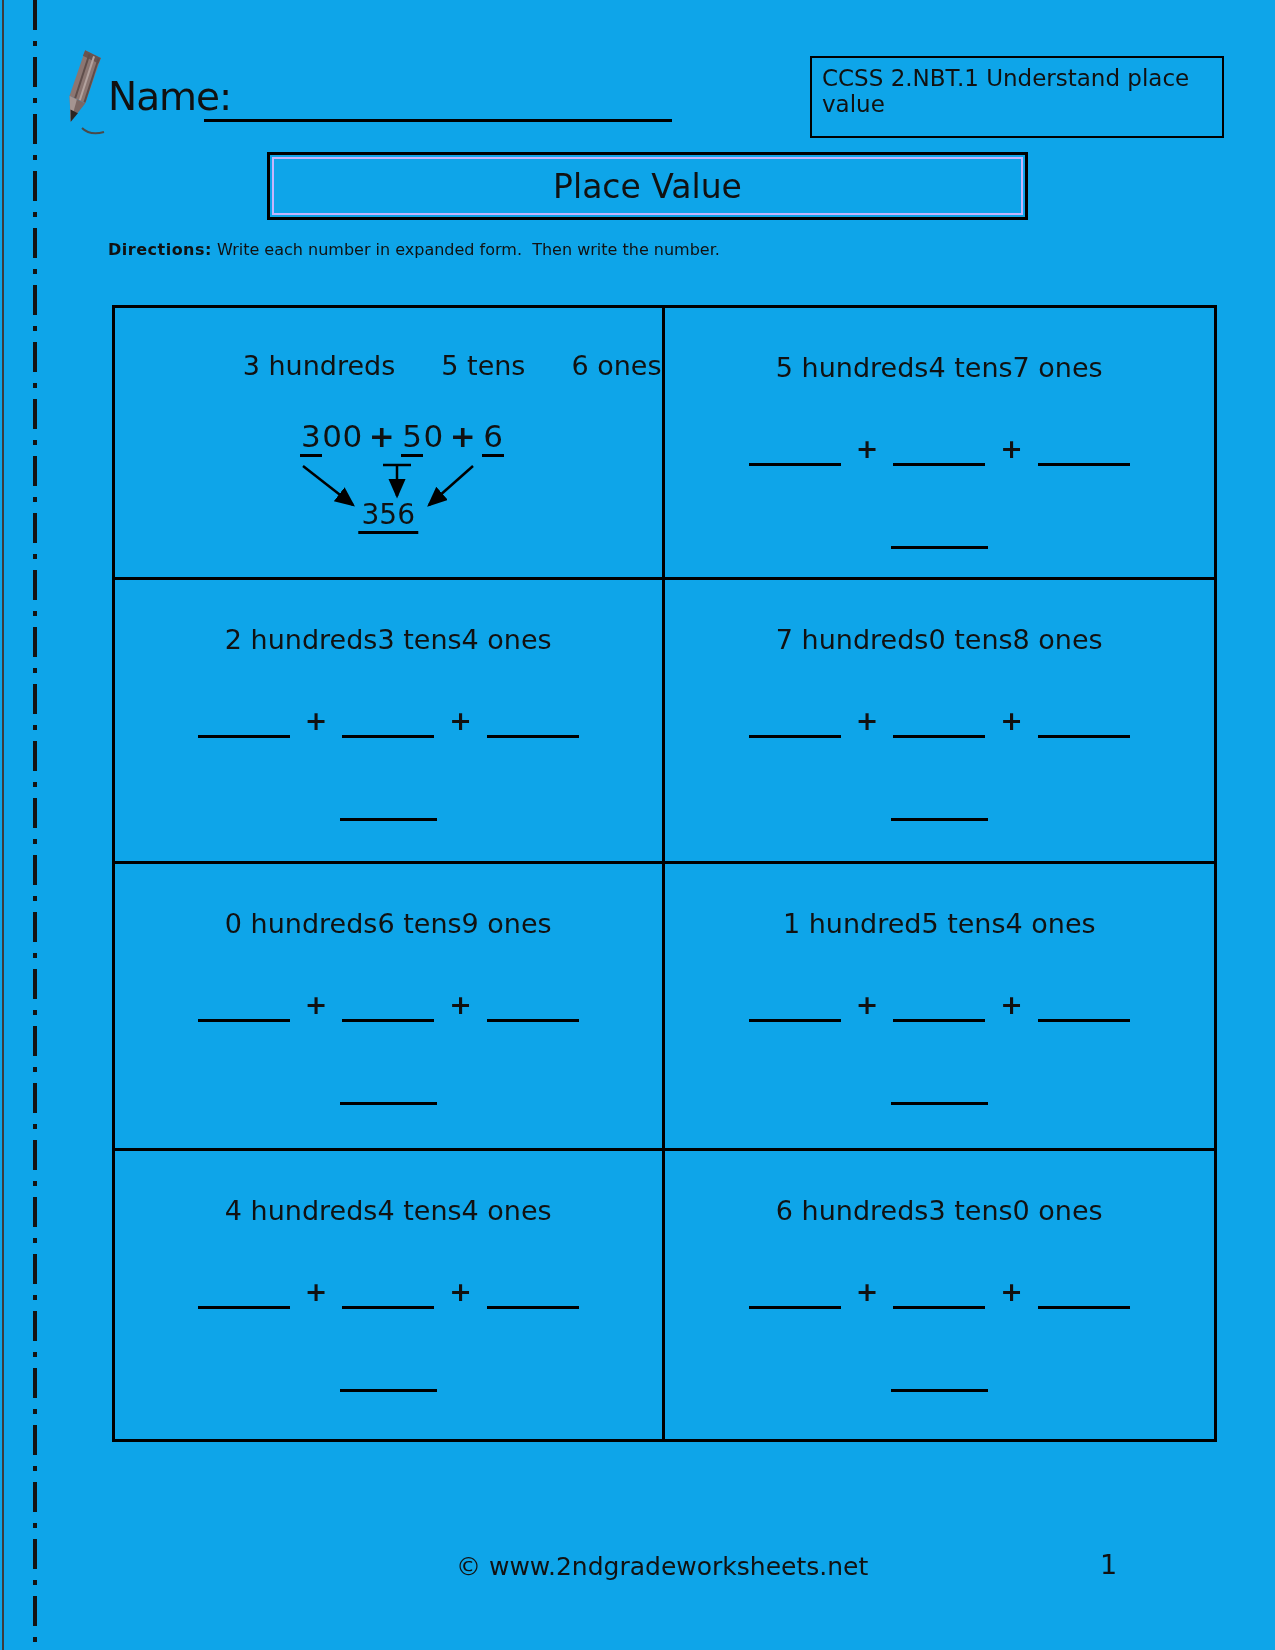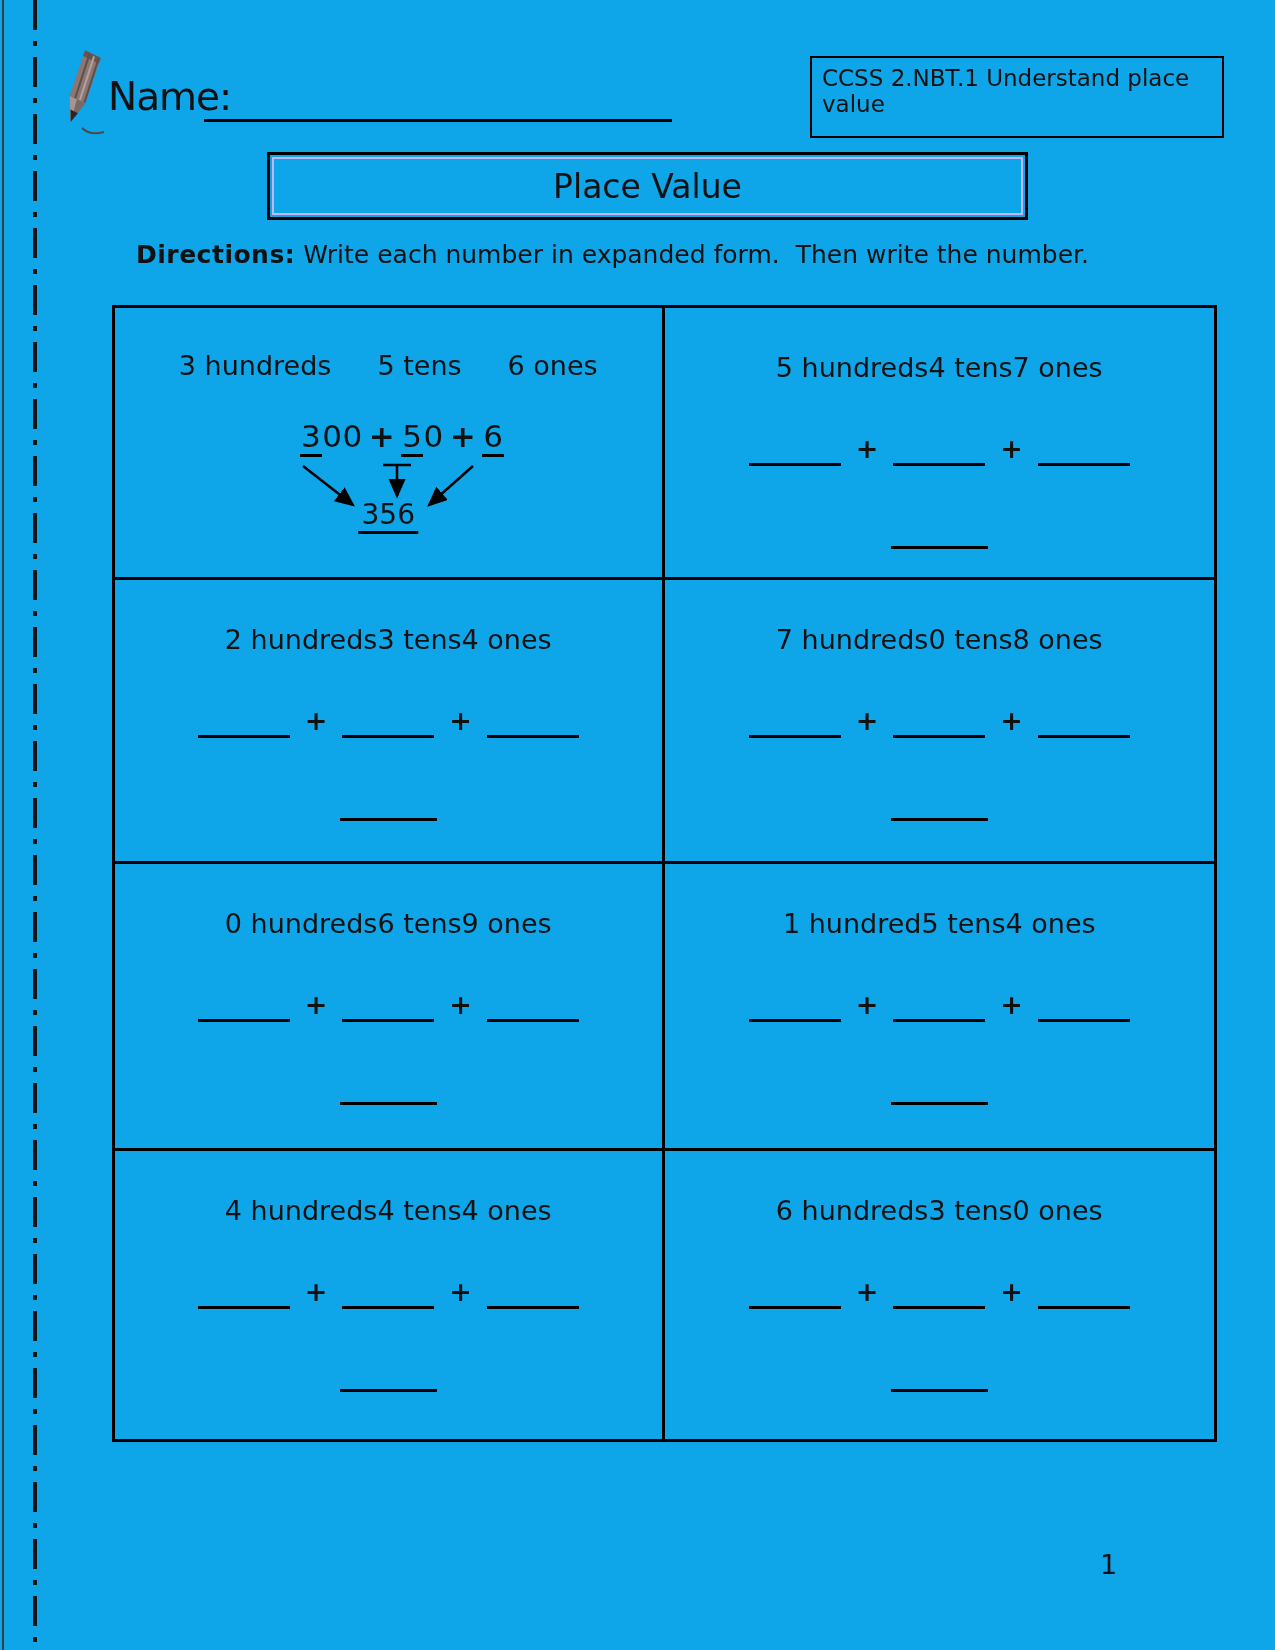--- a/index.html
+++ b/index.html
@@ -17,36 +17,36 @@
   .name-label{position:absolute;left:108px;top:74px;font-size:39px;letter-spacing:-1px;}
   .name-line{position:absolute;left:204px;top:119px;width:468px;height:3px;background:#000;}
   
   .ccss-box{position:absolute;left:810px;top:56px;width:414px;height:82px;border:2px solid #000;box-sizing:border-box;}
   .ccss-text{padding:7px 10px;font-size:23px;}
   
   .title-box{position:absolute;left:267px;top:152px;width:761px;height:68px;border:3px solid #000;box-sizing:border-box;}
   .title-box-inner{position:absolute;inset:2px;border:2px solid #c4b5fd;display:flex;align-items:center;justify-content:center;}
   .title-text{font-size:33px;}
   
-  .directions{position:absolute;left:108px;top:240px;font-size:25px;white-space:pre-wrap;margin-left:28px;}
+  .directions{position:absolute;left:108px;top:240px;font-size:16px;white-space:pre-wrap;}
   .directions b{letter-spacing:0.5px;}
   
   .ptable{position:absolute;left:112px;top:305px;width:1105px;height:1137px;border:3px solid #000;box-sizing:border-box;
     display:grid;grid-template-columns:1fr 1fr;grid-template-rows:272px 284px 287px 1fr;}
   .cell{position:relative;box-sizing:border-box;}
   .cell.cb{border-bottom:3px solid #000;}
   .cell.cr{border-right:3px solid #000;}
   .pv-line{margin-top:44px;display:flex;justify-content:center;font-size:27px;}
   .ex-row{margin-top:48px;display:flex;justify-content:center;align-items:flex-end;gap:15px;}
   .blank{width:92px;height:32px;border-bottom:3px solid #000;}
   .plus{font-size:27px;font-weight:600;padding-bottom:2px;}
   .ans-row{margin-top:48px;display:flex;justify-content:center;}
   .ans-blank{width:97px;height:32px;border-bottom:3px solid #000;}
   
-  .ex-header{position:absolute;left:0;top:42px;width:100%;display:flex;justify-content:center;gap:46px;font-size:27px;}
+  .ex-header{position:absolute;left:0;top:42px;width:100%;display:flex;justify-content:flex-end;gap:46px;font-size:27px;}
   .ex-expanded{position:absolute;left:14px;top:110px;width:100%;text-align:center;font-size:31px;letter-spacing:0.5px;}
   .digit-u{border-bottom:3px solid #000;padding:0 1px;}
   .ex-plus{font-weight:600;padding:0 6px;}
   .ex-result{position:absolute;left:50%;top:190px;transform:translateX(-50%);font-size:28px;border-bottom:3px solid #000;padding:0 3px;}
   .ex-arrows{position:absolute;left:0;top:0;pointer-events:none;}
   
   .copyright{position:absolute;left:456px;top:1552px;font-size:25px;}
   .page-number{position:absolute;left:1100px;top:1549px;font-size:27px;}
 </style>
 </head>
@@ -232,15 +232,16 @@
         <span class="plus">+</span>
         <div class="blank"></div>
       </div>
       <div class="ans-row">
         <div class="ans-blank"></div>
       </div>
     </div>
 
   </div>
 
+  <div class="copyright">© www.2ndgradeworksheets.net</div>
   <div class="page-number">1</div>
 
 </div>
 
 </body></html>

